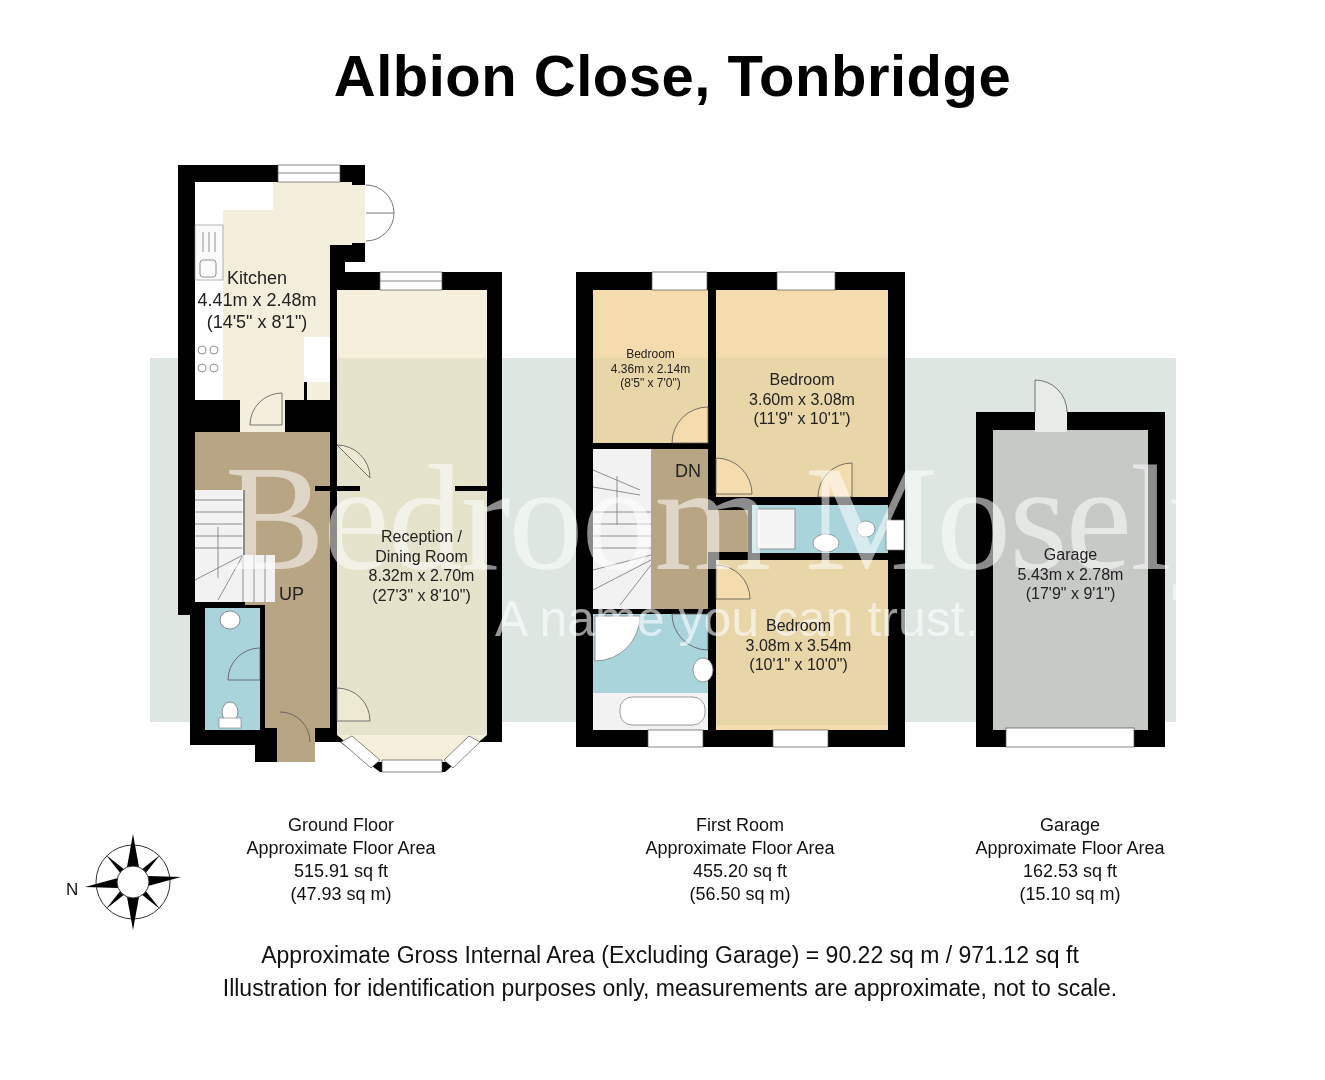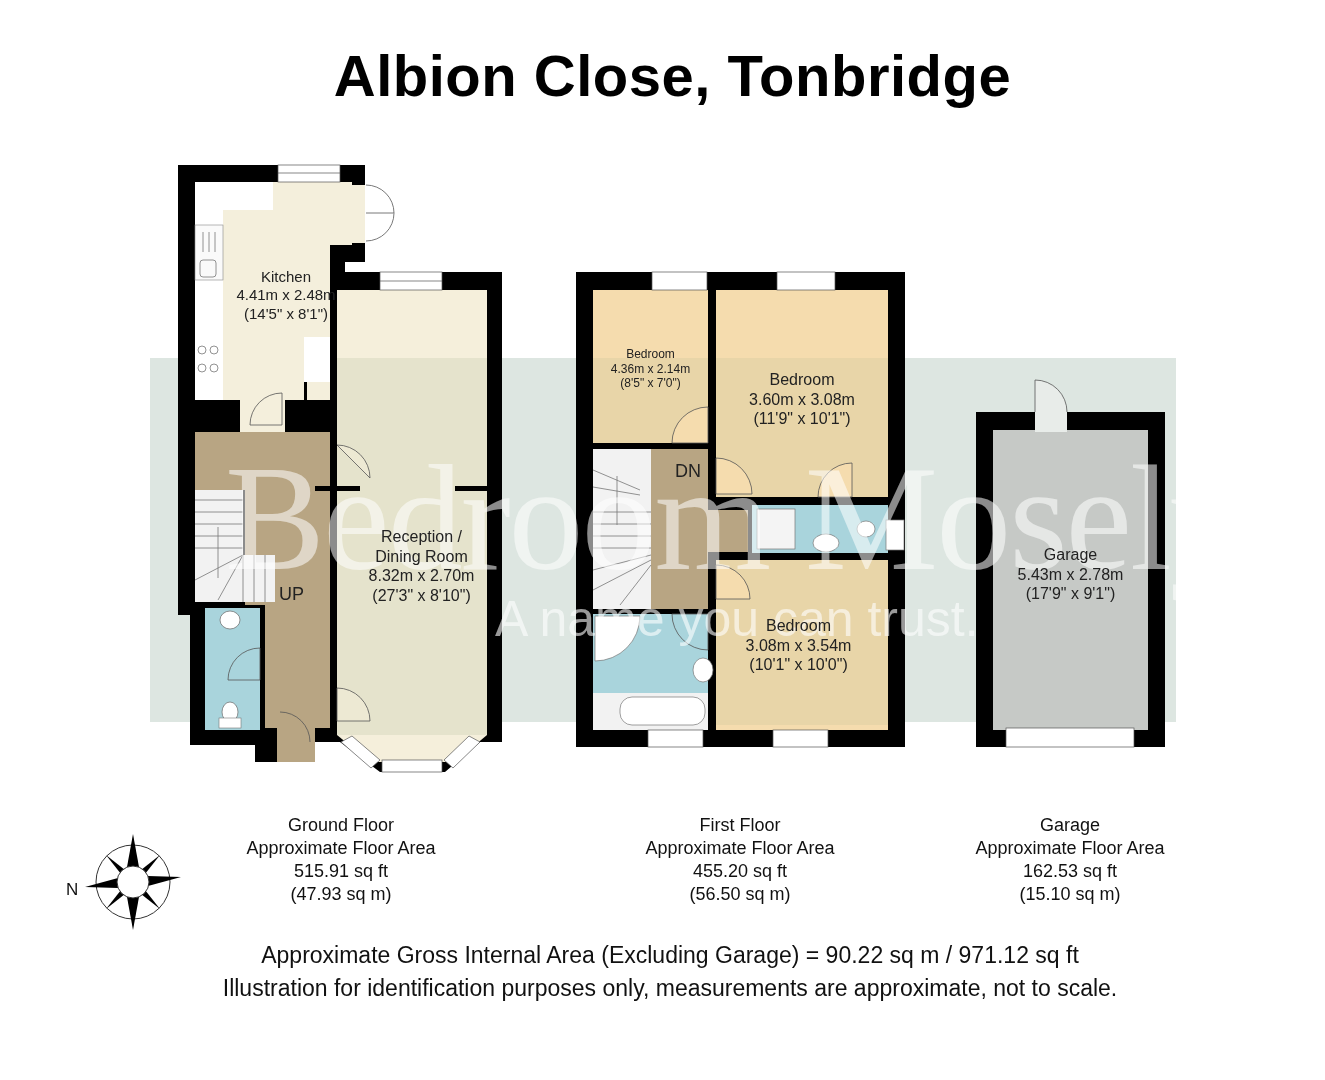--- a/index.html
+++ b/index.html
@@ -169,21 +169,21 @@
     <polygon points="27,-27 12,-8 8,-12" fill="#000"></polygon>
     <polygon points="-27,27 -12,8 -8,12" fill="#000"></polygon>
     <polygon points="27,27 8,12 12,8" fill="#000"></polygon>
     <circle r="16" fill="#fff" stroke="#333" stroke-width="1"></circle>
   </g>
 </svg>
 
 <div class="wm1">Bedroom Mosely</div>
 <div class="wm2">A name you can trust.</div>
 
-<div class="room-label" style="left:221px;top:268px;width:130px;font-size:15px;">
+<div class="room-label" style="left:192px;top:268px;width:130px;font-size:18px;">
   <span>Kitchen</span>
   <span>4.41m x 2.48m</span>
   <span>(14'5" x 8'1")</span>
 </div>
 <div class="room-label" style="left:349px;top:527px;width:145px;font-size:16px;">
   <span>Reception /</span>
   <span>Dining Room</span>
   <span>8.32m x 2.70m</span>
   <span>(27'3" x 8'10")</span>
 </div>
@@ -214,21 +214,21 @@
 
 <div style="position:absolute;left:66px;top:880px;font-size:17px;">N</div>
 
 <div class="area" style="left:225px;top:814px;width:232px;">
   <span>Ground Floor</span>
   <span>Approximate Floor Area</span>
   <span>515.91 sq ft</span>
   <span>(47.93 sq m)</span>
 </div>
 <div class="area" style="left:624px;top:814px;width:232px;">
-  <span>First Floor</span>
+  <span>First Room</span>
   <span>Approximate Floor Area</span>
   <span>455.20 sq ft</span>
   <span>(56.50 sq m)</span>
 </div>
 <div class="area" style="left:954px;top:814px;width:232px;">
   <span>Garage</span>
   <span>Approximate Floor Area</span>
   <span>162.53 sq ft</span>
   <span>(15.10 sq m)</span>
 </div>

